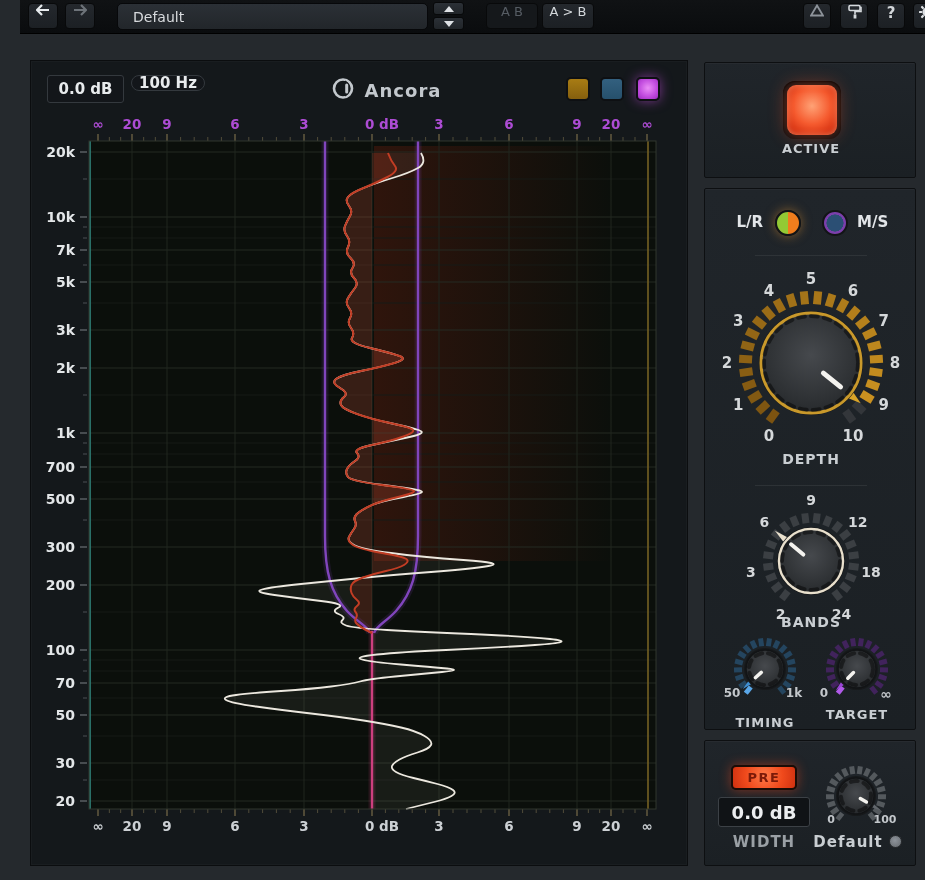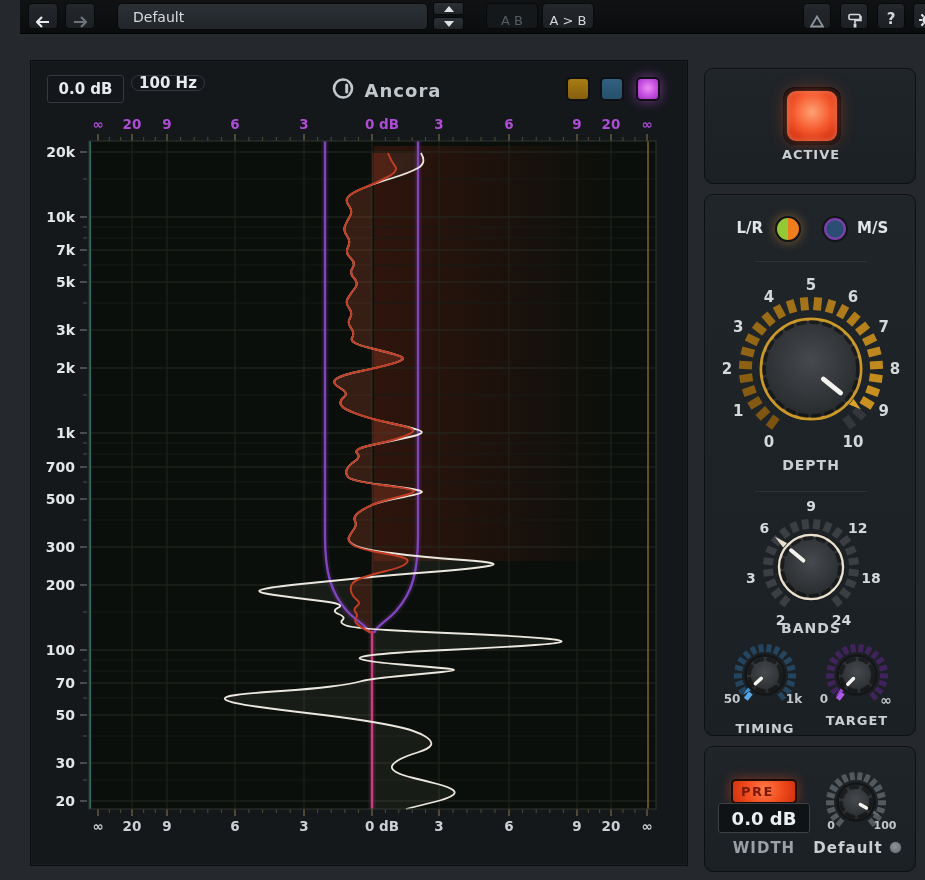--- a/index.html
+++ b/index.html
@@ -1,28 +1,28 @@
 <!DOCTYPE html>
 <html><head>
 <meta charset="utf-8">
 <style>
   html,body{margin:0;padding:0;background:#17191b;}
   .app{position:relative;width:925px;height:880px;background:#25292d;font-family:"DejaVu Sans","Liberation Sans",sans-serif;overflow:hidden;user-select:none;}
   
   .toolbar{position:absolute;left:0;top:0;width:925px;height:33px;background:linear-gradient(#101214,#0a0c0e);border-bottom:1px solid #000;margin-left:20px;}
-  .tb-btn{position:absolute;top:3px;height:26px;background:linear-gradient(#24282d,#1c2024);border:1px solid #08090a;border-radius:4px;display:flex;align-items:flex-end;justify-content:center;color:#d3d7da;font-size:13px;box-sizing:border-box;}
+  .tb-btn{position:absolute;top:3px;height:26px;background:linear-gradient(#24282d,#1c2024);border:1px solid #08090a;border-radius:4px;display:flex;align-items:flex-start;justify-content:center;color:#d3d7da;font-size:13px;box-sizing:border-box;}
   .tb-btn svg{display:block;}
   .preset{position:absolute;left:97px;top:3px;width:311px;height:27px;background:linear-gradient(#2b3036,#22262a);border:1px solid #07080a;border-radius:5px;color:#d8dbde;font-size:14px;display:flex;align-items:center;padding-left:15px;box-sizing:border-box;}
   .spinner{position:absolute;left:413px;top:2px;width:31px;height:28px;}
   .spin-btn{position:absolute;left:0;width:31px;height:13px;background:linear-gradient(#2b3036,#212529);border:1px solid #08090a;border-radius:3px;box-sizing:border-box;}
   .tri-up{position:absolute;left:50%;top:50%;transform:translate(-50%,-50%);width:0;height:0;border-left:5px solid transparent;border-right:5px solid transparent;border-bottom:6px solid #dfe2e5;}
   .tri-down{position:absolute;left:50%;top:50%;transform:translate(-50%,-50%);width:0;height:0;border-left:5px solid transparent;border-right:5px solid transparent;border-top:6px solid #dfe2e5;}
   
   .analyzer{position:absolute;left:30px;top:60px;width:658px;height:806px;background:#14181b;border:1px solid #0b0d0f;box-shadow:inset 0 0 0 1px rgba(255,255,255,0.025);box-sizing:border-box;}
-  .panel{position:absolute;background:linear-gradient(#20252a,#1b2024);border:1px solid #0d0f11;border-radius:9px;box-shadow:inset 0 1px 0 rgba(255,255,255,0.03);box-sizing:border-box;margin-top:6px;}
+  .panel{position:absolute;background:linear-gradient(#20252a,#1b2024);border:1px solid #0d0f11;border-radius:2px;box-shadow:inset 0 1px 0 rgba(255,255,255,0.03);box-sizing:border-box;}
   .p-active{left:704px;top:62px;width:212px;height:116px;}
   .p-controls{left:704px;top:188px;width:212px;height:542px;}
   .p-width{left:704px;top:740px;width:212px;height:126px;}
   .valuebox{position:absolute;background:#101316;border:1px solid #3c4146;border-radius:3px;color:#eceef0;font-weight:bold;display:flex;align-items:center;justify-content:center;box-sizing:border-box;}
   .hdrbox{background:#13161a;border:1px solid #34393e;font-size:15px;font-weight:bold;color:#e8ebed;}
   .logo{position:absolute;left:250px;top:14px;width:210px;height:30px;display:flex;align-items:center;justify-content:center;gap:9px;color:#c3c8cd;}
   .logo-text{font-size:18px;font-weight:600;letter-spacing:1px;}
   .sq-btn{position:absolute;width:24px;height:24px;border-radius:5px;border:2px solid #0e1013;box-sizing:border-box;}
   .sq-gold{background:linear-gradient(#a87c14,#855f0e);}
   .sq-blue{background:linear-gradient(#33607f,#26506c);}
@@ -33,21 +33,21 @@
   .light-bezel{position:absolute;left:78px;top:18px;width:58px;height:58px;border-radius:12px;background:#101214;box-shadow:inset 0 1px 2px #000;}
   .light{position:absolute;left:4px;top:4px;width:50px;height:50px;border-radius:9px;background:radial-gradient(circle at 50% 42%,#ffa276 0%,#f55a2e 48%,#d83514 78%,#bf2c10 100%);box-shadow:0 0 18px rgba(255,85,35,0.45), inset 0 0 6px rgba(255,200,160,0.5);}
   
   .ch-circle{position:absolute;width:26px;height:26px;border-radius:50%;border:2px solid #121416;box-sizing:border-box;}
   .lr-on{background:linear-gradient(90deg,#93c934 0 49%,#15330e 49% 51%,#ef7d1d 51% 100%);box-shadow:0 0 11px rgba(230,150,50,0.5);}
   .ms-off{background:radial-gradient(circle,#2b4f74 0 54%,#7b3fab 56% 100%);}
   .ch-label{position:absolute;color:#e2e5e8;font-weight:bold;font-size:15px;}
   .minmax{position:absolute;color:#c3c7cb;font-weight:bold;font-size:12px;text-align:center;}
   .knob{position:absolute;}
   
-  .pre-btn{position:absolute;left:26px;top:32px;width:66px;height:25px;border-radius:5px;background:radial-gradient(circle at 50% 40%,#ff7a48 0%,#f04a1c 55%,#d03110 100%);border:2px solid #1a0c06;box-shadow:0 0 12px rgba(255,75,30,0.45);color:#7c1a08;font-weight:bold;font-size:13px;letter-spacing:1.5px;display:flex;align-items:center;box-sizing:border-box;padding-left:8px;}
+  .pre-btn{position:absolute;left:26px;top:24px;width:66px;height:25px;border-radius:5px;background:radial-gradient(circle at 50% 40%,#ff7a48 0%,#f04a1c 55%,#d03110 100%);border:2px solid #1a0c06;box-shadow:0 0 12px rgba(255,75,30,0.45);color:#7c1a08;font-weight:bold;font-size:13px;letter-spacing:1.5px;display:flex;align-items:center;justify-content:center;box-sizing:border-box;}
   .led{position:absolute;left:184px;top:94px;width:13px;height:13px;border-radius:50%;background:radial-gradient(circle at 45% 40%,#8d939a,#64696e);border:1px solid #2a2d30;box-sizing:border-box;}
 </style>
 </head>
 <body>
 
 <div class="app">
 
   <div class="toolbar">
     <div class="tb-btn" style="left:8px;width:30px;">
       <span>

